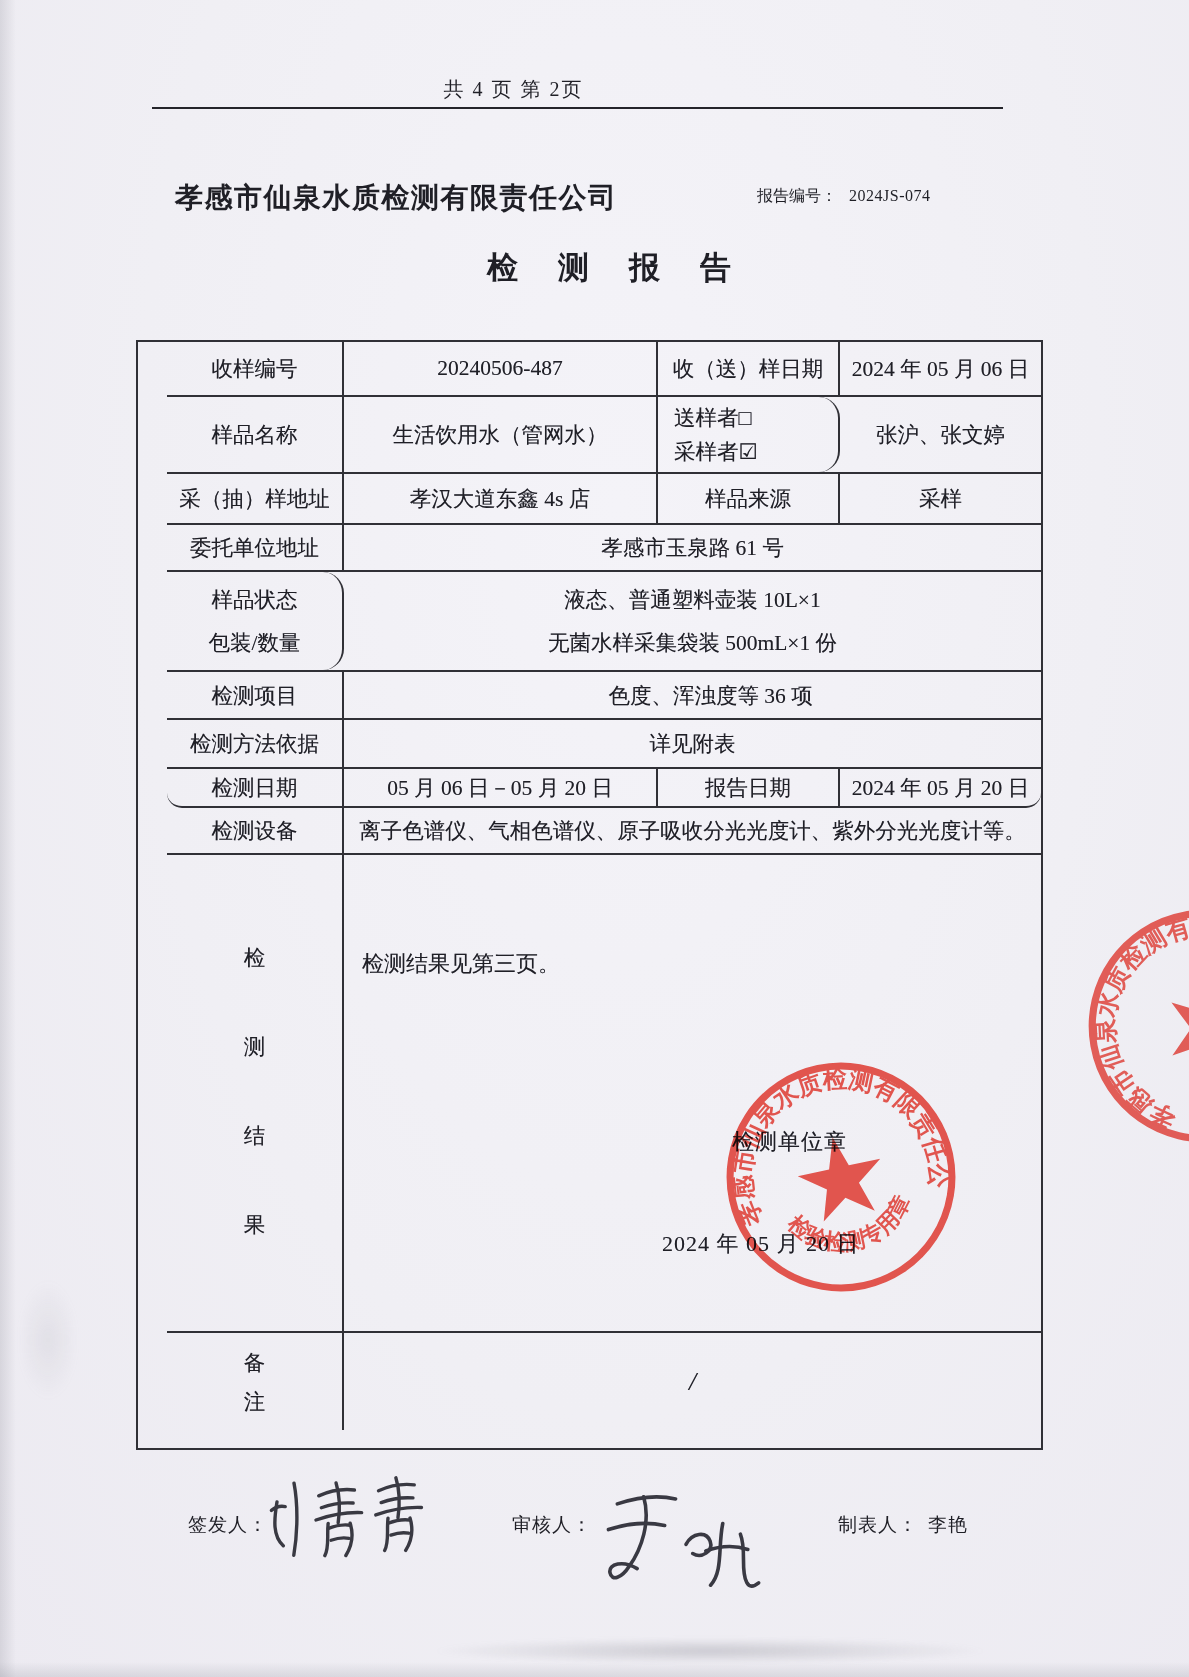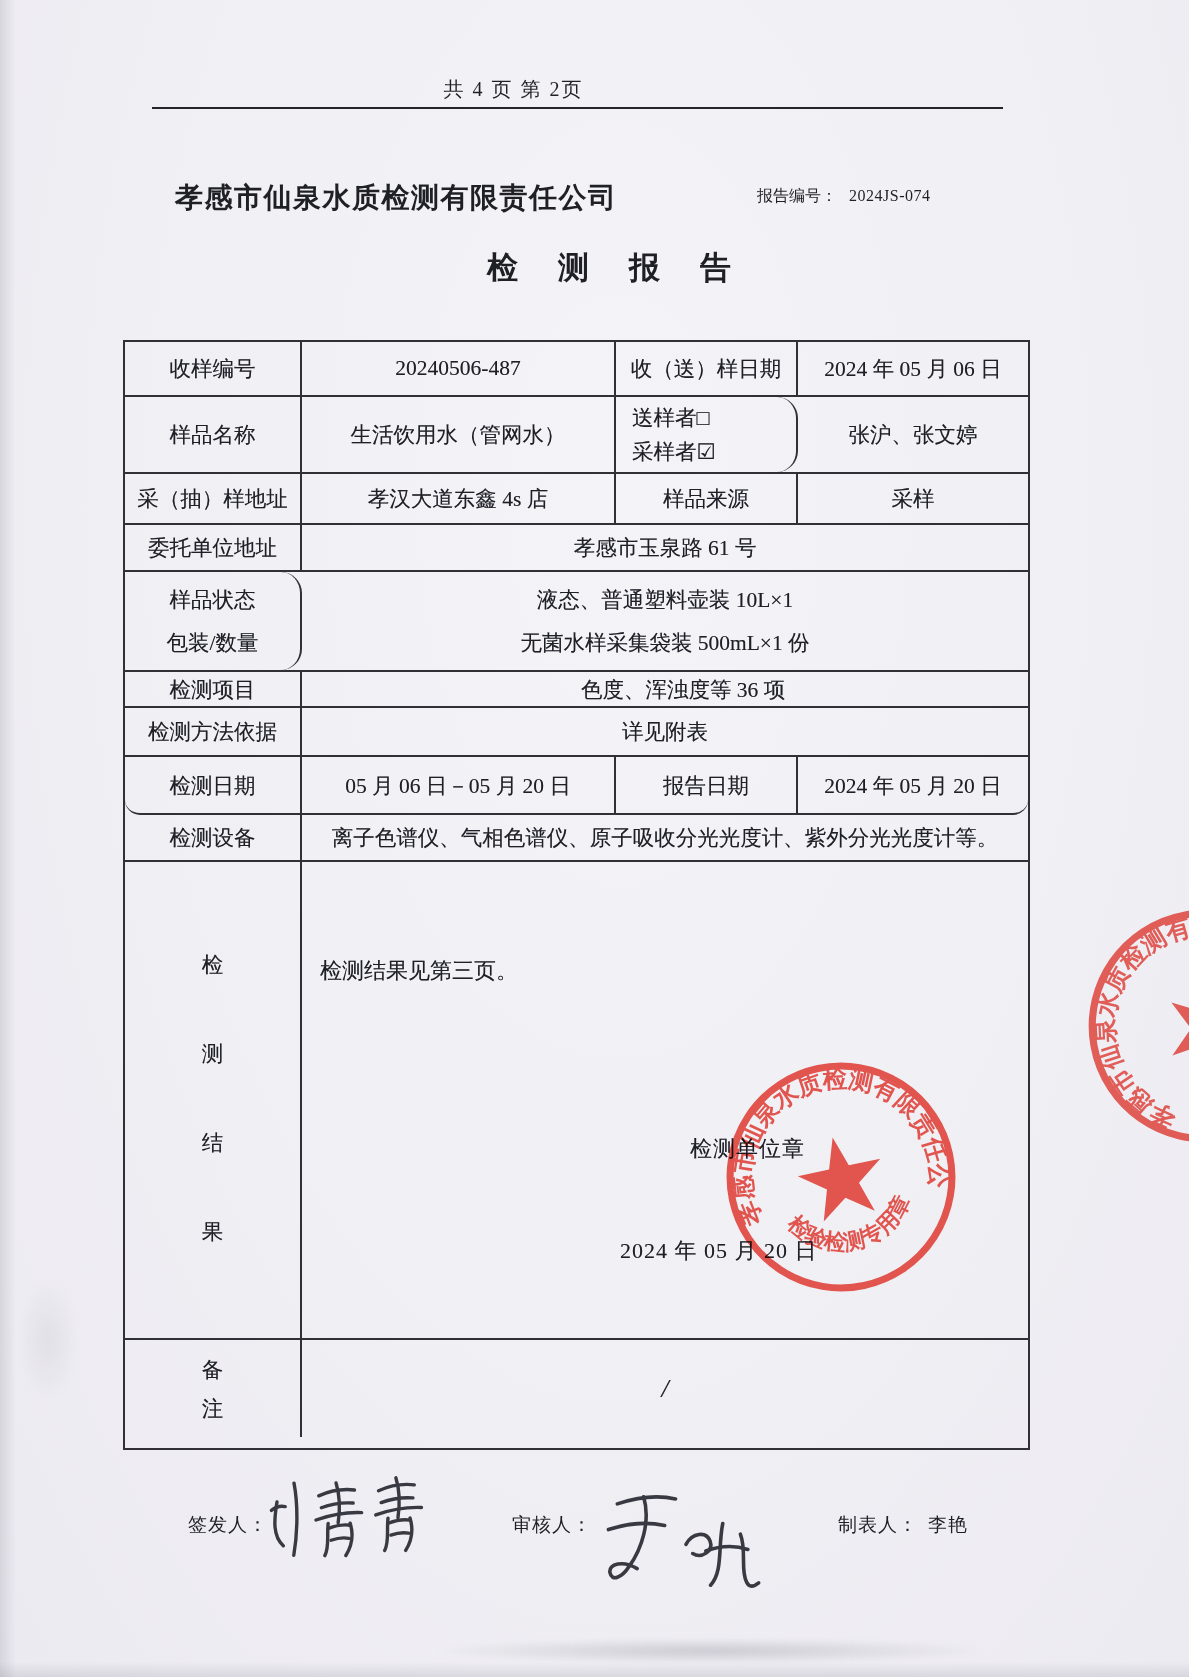--- a/index.html
+++ b/index.html
@@ -16,35 +16,35 @@
   
   .page-info{ top:76px; left:0; width:1003px; text-align:center; font-size:20px; letter-spacing:2px;padding-left:24px; }
   .head-rule{ top:107px; left:152px; width:851px; height:2.4px; background:#24242a; }
   .company{ top:179px; left:175px; font-size:28px; font-weight:bold; letter-spacing:1.5px; }
   .report-no{ top:186px; left:757px; font-size:16px; }
   .report-no .val{ margin-left:12px; letter-spacing:.5px; }
   .doc-title{ top:247px; left:487px; font-size:31px; font-weight:bold; letter-spacing:40px; white-space:nowrap; }
 
   
   .report-table{
-    left:123px; top:340px; width:907px; height:1110px;
-    border:2.5px solid #303036; background:transparent;
+    left:136px; top:340px; width:907px; height:1110px;
+    border:2.5px solid #303036; background:transparent;padding-left:29px;
   }
   .tr{ display:flex; width:100%; border-bottom:2px solid #303036; }
   .tr.last{ border-bottom:none; }
   .td{
     display:flex; align-items:center; justify-content:center;
     border-right:2px solid #303036; font-size:21.5px; text-align:center;
     text-shadow:0 0 .5px rgba(40,40,55,.45);
   }
   .td.no-r{ border-right:none; }
   .c1{ flex:0 0 177px; } .c2{ flex:0 0 314px; } .c3{ flex:0 0 182px; } .c4{ flex:1 1 auto; }
   .wide{ flex:1 1 auto; }
   .h-r1{ height:55px; } .h-r2{ height:77px; } .h-r3{ height:51px; } .h-r4{ height:47px; }
-  .h-r5{ height:100px; } .h-r6{ height:36px;gap:36px; } .h-r7{ height:49px; } .h-r8{ height:58px;border-radius:15px; }
+  .h-r5{ height:100px; } .h-r6{ height:48px;gap:36px; } .h-r7{ height:49px; } .h-r8{ height:39px;border-radius:15px; }
   .h-r9{ height:47px; } .h-r10{ height:478px; } .h-r11{ height:97px; }
 
   .stack{ flex-direction:column; justify-content:space-evenly;border-radius:21px; }
   .opts{ align-items:flex-start; padding-left:16px; }
   .opts span{ display:block; }
   .vlabel{ flex-direction:column; justify-content:space-between; padding:88px 0 92px 0; }
   .vlabel2{ flex-direction:column; justify-content:center; gap:10px; }
   .result-cell{ position:relative; display:block;margin-top:22px; }
   .result-text{ left:18px; top:72px; font-size:22px; }
   .stamp-caption{ left:388px; top:250px; font-size:22px; letter-spacing:1px; }

